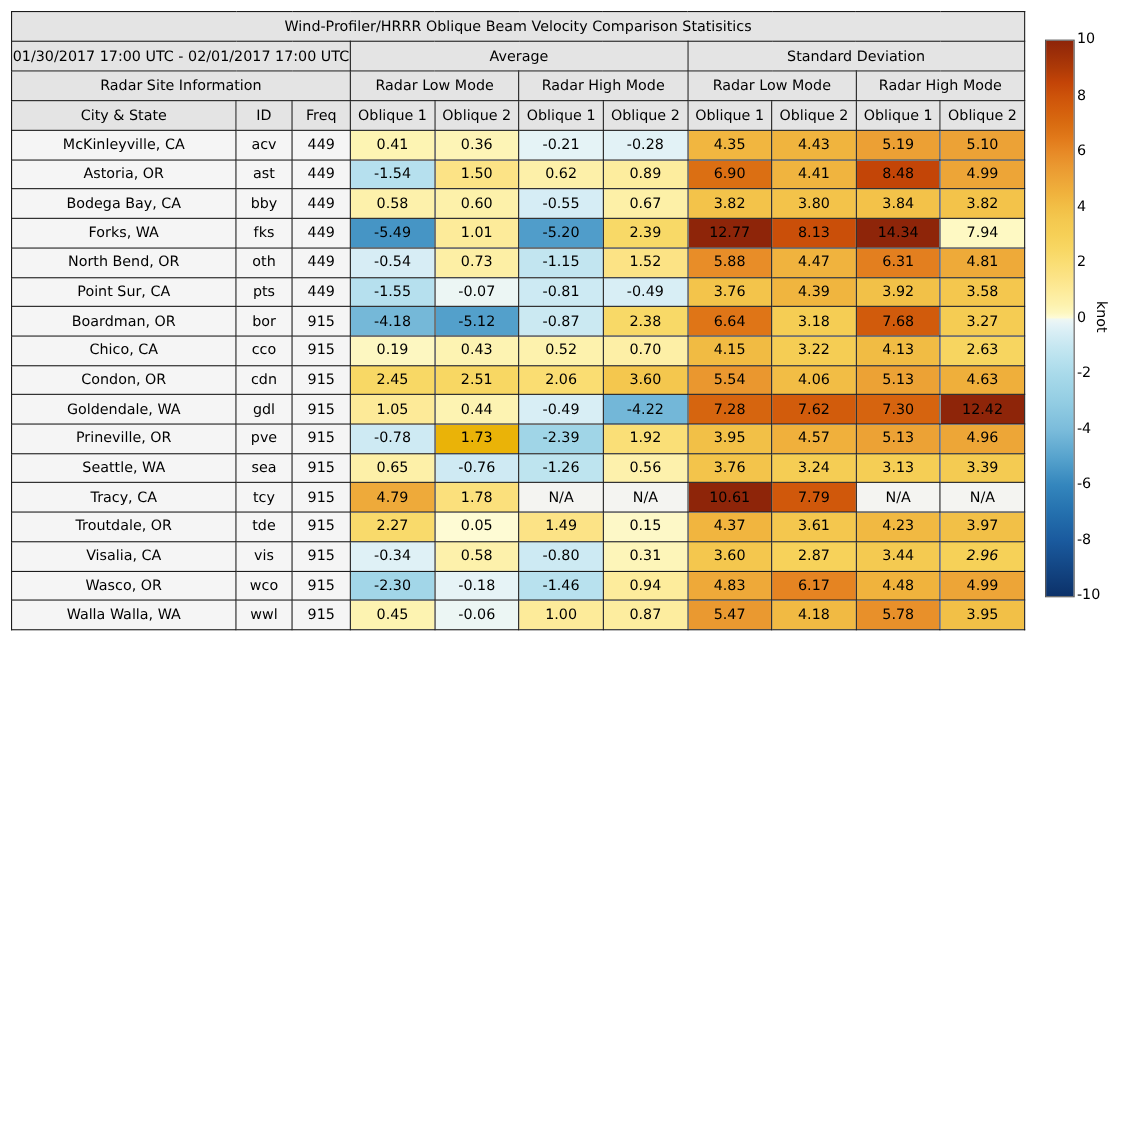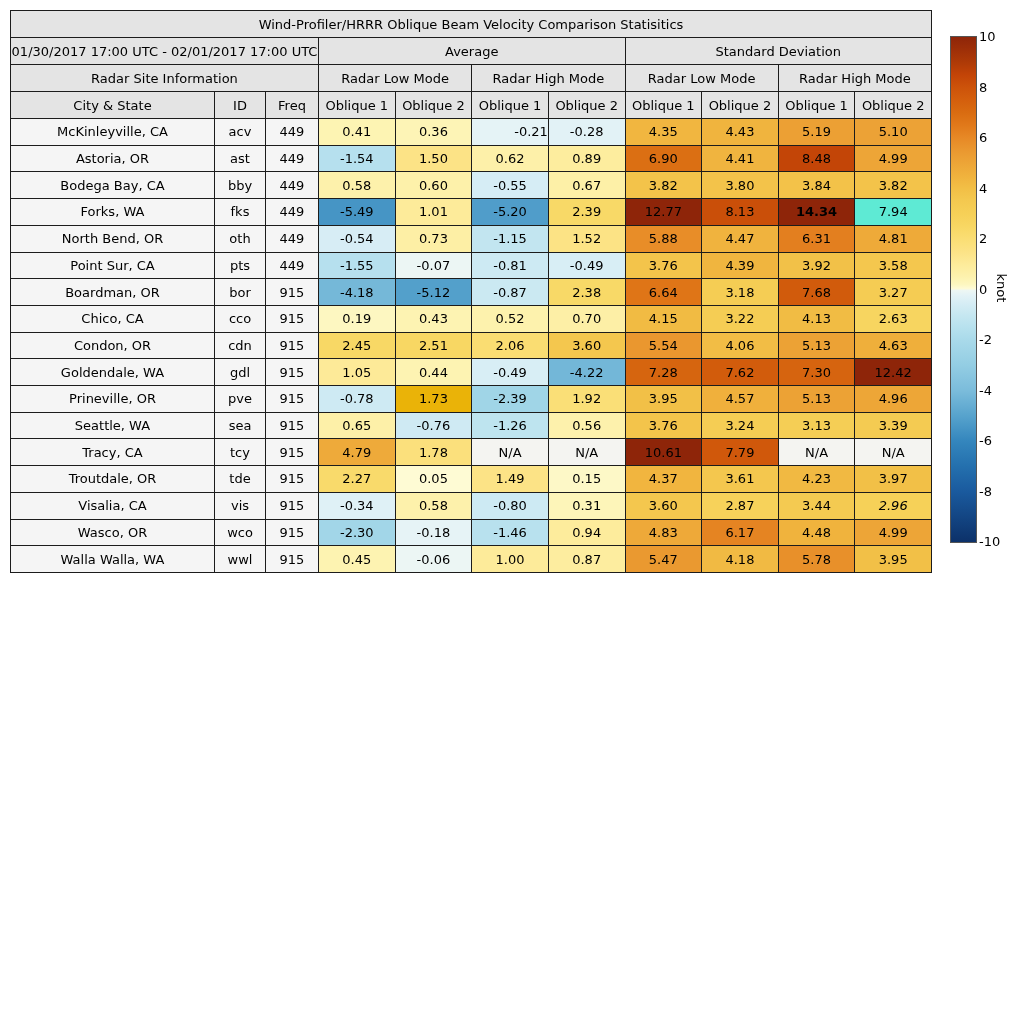--- a/index.html
+++ b/index.html
@@ -65,21 +65,21 @@
         <td class="gray">Oblique 1</td>
         <td class="gray">Oblique 2</td>
       </tr>
 
     <tr>
           <td class="rlabel">McKinleyville, CA</td>
           <td class="rlabel">acv</td>
           <td class="rlabel">449</td>
           <td style="background: rgb(253, 244, 179);">0.41</td>
           <td style="background: rgb(253, 244, 182);">0.36</td>
-          <td style="background: rgb(229, 243, 246); text-align: right;">-0.21</td>
+          <td style="background: rgb(229, 243, 246);">-0.21</td>
           <td style="background: rgb(226, 242, 246);">-0.28</td>
           <td style="background: rgb(241, 182, 64);">4.35</td>
           <td style="background: rgb(240, 180, 62);">4.43</td>
           <td style="background: rgb(236, 160, 52);">5.19</td>
           <td style="background: rgb(236, 162, 54);">5.10</td>
         </tr>
         <tr>
           <td class="rlabel">Astoria, OR</td>
           <td class="rlabel">ast</td>
           <td class="rlabel">449</td>
@@ -108,22 +108,22 @@
         <tr>
           <td class="rlabel">Forks, WA</td>
           <td class="rlabel">fks</td>
           <td class="rlabel">449</td>
           <td style="background: rgb(70, 149, 197);">-5.49</td>
           <td style="background: rgb(253, 235, 154);">1.01</td>
           <td style="background: rgb(80, 157, 202);">-5.20</td>
           <td style="background: rgb(248, 217, 103);">2.39</td>
           <td style="background: rgb(142, 37, 9);">12.77</td>
           <td style="background: rgb(202, 79, 9);">8.13</td>
-          <td style="background: rgb(142, 37, 9); font-weight: bold;">14.34</td>
-          <td style="background: #5eead4;">7.94</td>
+          <td style="background: rgb(142, 37, 9);">14.34</td>
+          <td style="background: #fef9c3;">7.94</td>
         </tr>
         <tr>
           <td class="rlabel">North Bend, OR</td>
           <td class="rlabel">oth</td>
           <td class="rlabel">449</td>
           <td style="background: rgb(215, 237, 245);">-0.54</td>
           <td style="background: rgb(253, 239, 165);">0.73</td>
           <td style="background: rgb(194, 229, 240);">-1.15</td>
           <td style="background: rgb(252, 227, 133);">1.52</td>
           <td style="background: rgb(232, 141, 40);">5.88</td>

